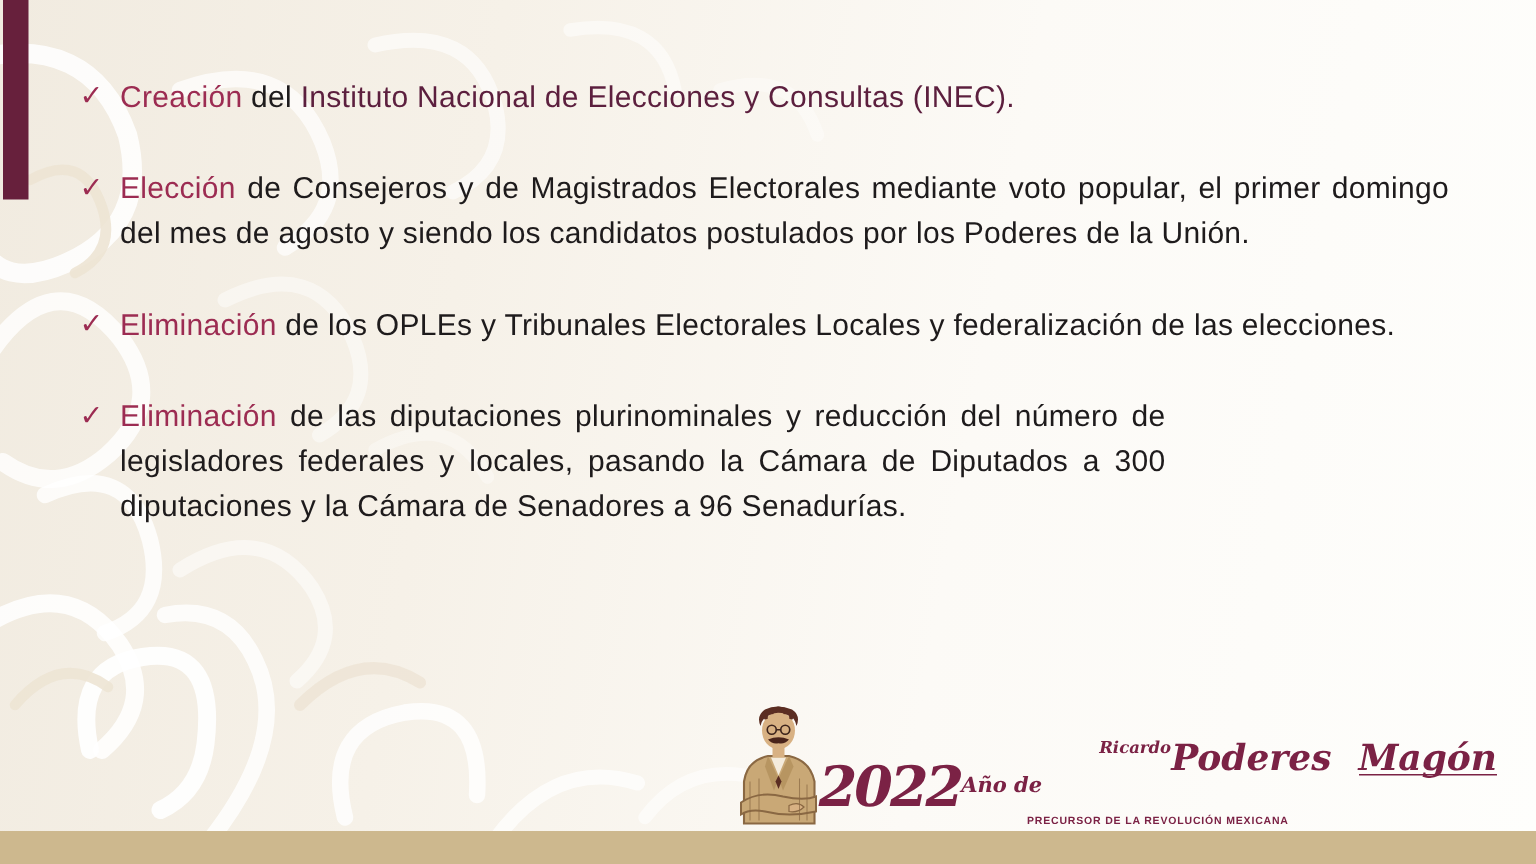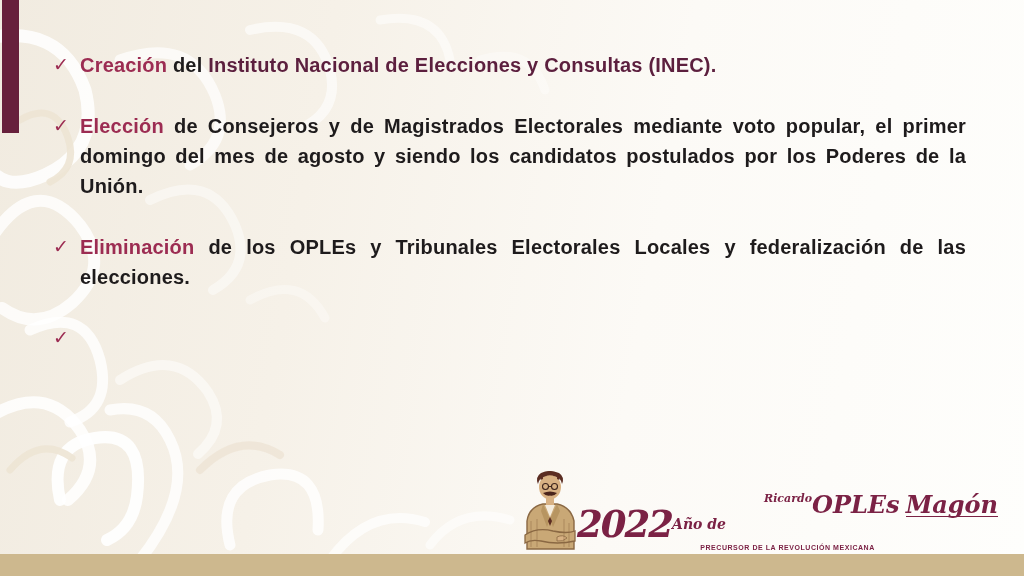--- a/index.html
+++ b/index.html
@@ -9,21 +9,21 @@
     background:linear-gradient(100deg,#F1EBE0 0%,#F6F1E8 30%,#FCFAF6 62%,#FEFEFC 100%);
     font-family:"Liberation Sans", sans-serif;
   }
   .bg-pattern{position:absolute;left:0;top:0;width:1024px;height:576px;pointer-events:none;}
 
   .left-bar{position:absolute;left:2px;top:0;width:17px;height:133px;background:#67203C;}
 
   .content{position:absolute;left:80px;top:50px;width:886px;}
   .bullet{position:relative;margin:0 0 31px 0;}
   .bullet p{
-    margin:0;font-size:20px;line-height:30px;font-weight:700;color:#1E1B1C;
+    margin:0;font-size:20px;line-height:30px;font-weight:400;color:#1E1B1C;
     text-align:justify;letter-spacing:0.2px;
   }
   .bullet.narrow p{max-width:697px;}
   .check{
     position:absolute;left:-27px;top:1px;font-size:19px;line-height:28px;
     color:#9C2C52;font-weight:400;
   }
   .kw{color:#9C2C52;}
   .emph{color:#5C1F3E;}
 
@@ -44,21 +44,21 @@
   }
   .names{display:flex;flex-direction:row;align-items:flex-start;margin-left:2px;}
   .name-small{
     font-family:"DejaVu Serif", serif;font-style:italic;font-weight:bold;
     font-size:11px;line-height:10px;color:#7B2245;margin-left:34px;
   }
   .name-big{
     font-family:"DejaVu Serif", serif;font-style:italic;font-weight:bold;
     font-size:24px;line-height:21px;color:#7B2245;
   }
-  .name-big.m{margin-left:6px;border-bottom:1px solid #7B2245;padding-bottom:1px;text-align:right;}
+  .name-big.m{margin-left:18px;border-bottom:1px solid #7B2245;padding-bottom:1px;text-align:right;}
   .tagline{
     font-size:7px;font-weight:bold;letter-spacing:0.55px;color:#7B2245;
     margin-top:3px;white-space:nowrap;
   }
 </style>
 </head>
 <body>
 
 <div class="slide">
 
@@ -102,20 +102,21 @@
       <p><span class="kw">Elección</span> <span>de Consejeros y de Magistrados Electorales mediante voto popular, el primer domingo del mes de agosto y siendo los candidatos postulados por los Poderes de la Unión.</span></p>
     </div>
 
     <div class="bullet">
       <span class="check">✓</span>
       <p><span class="kw">Eliminación</span> <span>de los OPLEs y Tribunales Electorales Locales y federalización de las elecciones.</span></p>
     </div>
 
     <div class="bullet narrow">
       <span class="check">✓</span>
+      <p><span class="kw">Eliminación</span> <span>de las diputaciones plurinominales y reducción del número de legisladores federales y locales, pasando la Cámara de Diputados a 300 diputaciones y la Cámara de Senadores a 96 Senadurías.</span></p>
     </div>
 
   </div>
 
   <div class="logo">
     <svg class="logo-portrait" viewBox="0 0 66 82" xmlns="http://www.w3.org/2000/svg">
 
       <path d="M10 80 L10 52 Q12 38 26 35 L40 35 Q54 38 57 52 L57 80 Z" fill="#C9A876"></path>
       <path d="M10 80 L10 52 Q12 38 26 35 L40 35 Q54 38 57 52 L57 80 Z" fill="none" stroke="#8A6843" stroke-width="1.4"></path>
 
@@ -143,21 +144,21 @@
       <path d="M14 52 L14 78 M20 50 L20 78 M47 50 L47 78 M52 54 L52 78" stroke="#8A6843" stroke-width="0.7" opacity="0.7"></path>
     </svg>
     <div class="logo-text">
       <div class="logo-row">
         <div class="year-wrap">
           <span class="year">2022</span>
           <span class="year-sub">Año de</span>
         </div>
         <div class="names">
           <span class="name-small">Ricardo</span>
-          <span class="name-big">OPLEs</span>
+          <span class="name-big">Poderes</span>
           <span class="name-big m">Magón</span>
         </div>
       </div>
       <div class="tagline">PRECURSOR DE LA REVOLUCIÓN MEXICANA</div>
     </div>
   </div>
 
   <div class="bottom-bar"></div>
 
 </div>

